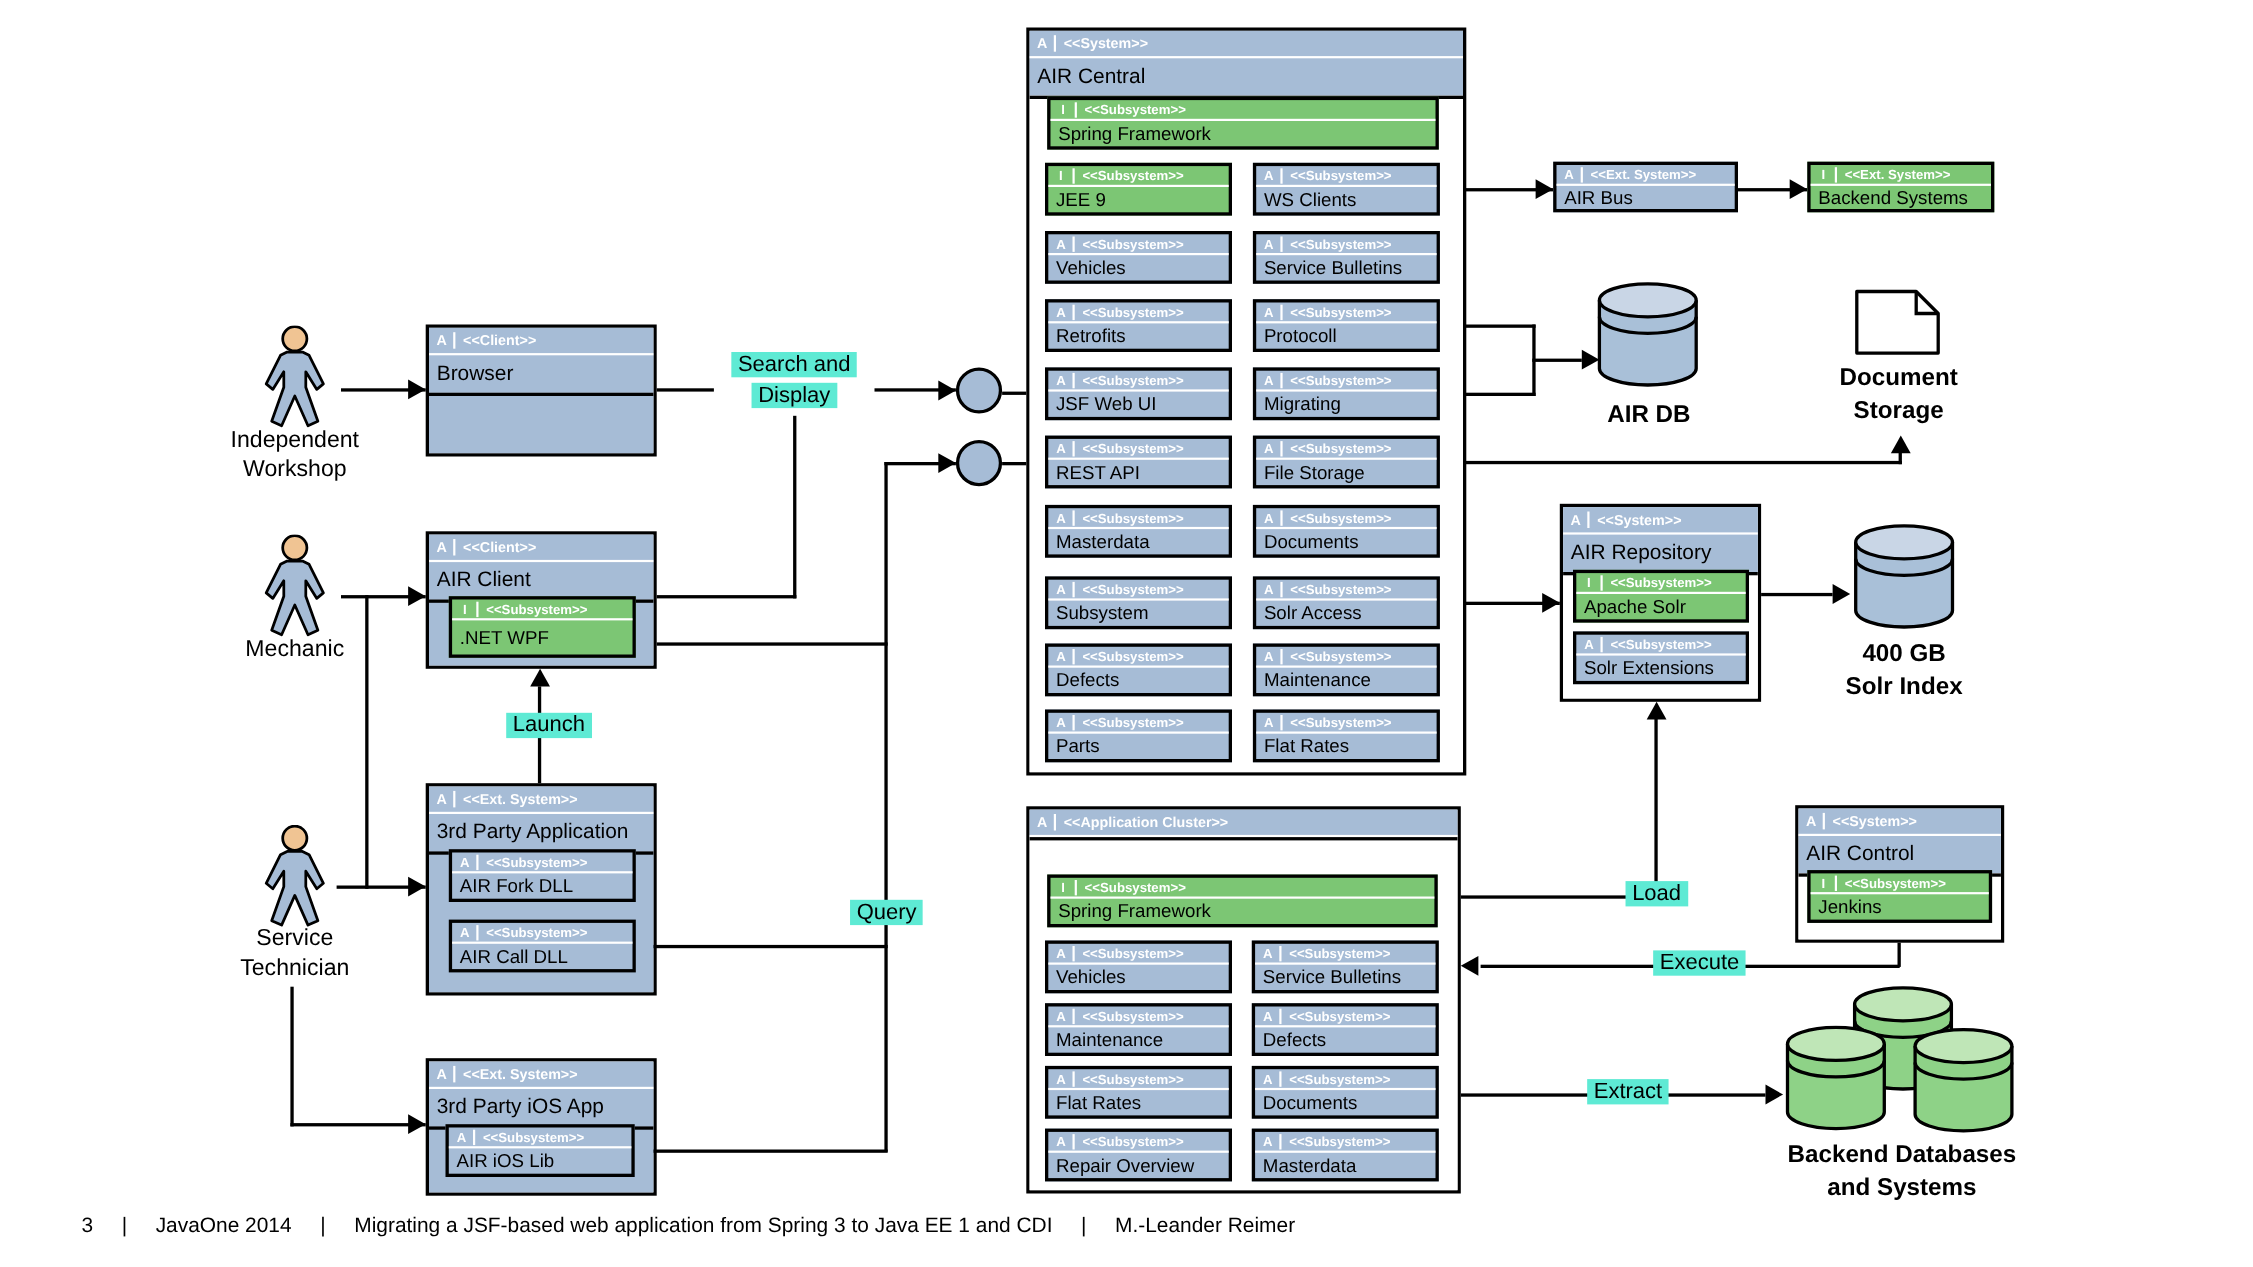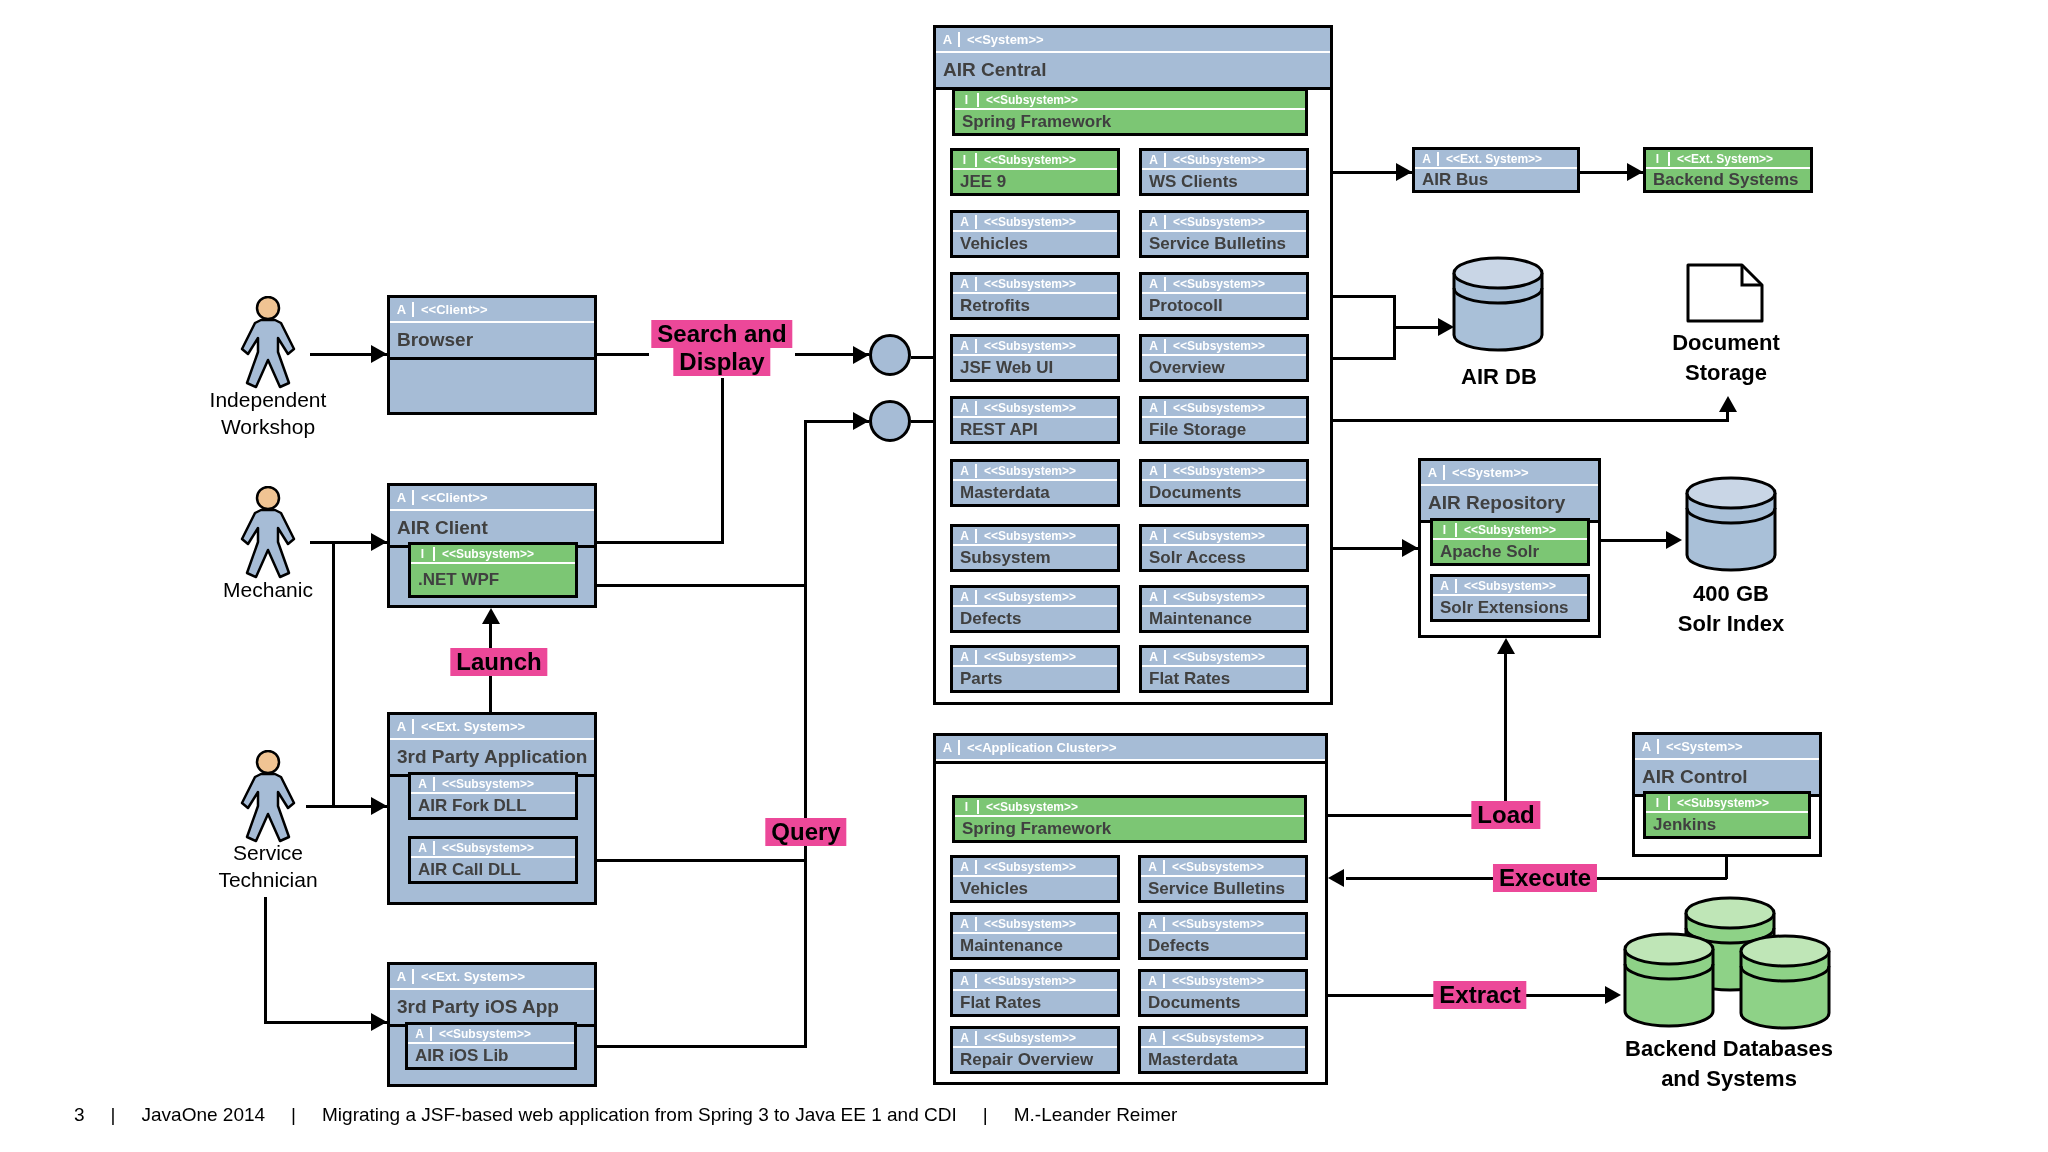--- a/index.html
+++ b/index.html
@@ -5,29 +5,29 @@
   html,body{margin:0;padding:0}
   #canvas{position:relative;width:2048px;height:1152px;background:#fff;
     font-family:"Liberation Sans",sans-serif;overflow:hidden;color:#000}
   .lh,.lv{position:absolute;background:#000}
   .lh{height:3px}.lv{width:3px}
   .b{background:#a6bcd6}.g{background:#7cc674}
   .sub{position:absolute;height:48px;border:3px solid #000;box-sizing:border-box;display:flex;flex-direction:column}
   .sr{display:flex;align-items:center;color:#fff;font-size:12px;font-weight:600;
       padding:1px 4px 1px 5px;border-bottom:2px solid #fff;height:19px;box-sizing:border-box;flex:0 0 auto}
   .lt{min-width:13px;text-align:center;padding-right:4px;border-right:2px solid #fff;margin-right:7px;font-weight:700}
-  .nm{flex:1;display:flex;align-items:center;padding-left:7px;font-size:17px;font-weight:700;color:#404040;line-height:1;white-space:nowrap}
+  .nm{flex:1;display:flex;align-items:center;padding-left:7px;font-size:17px;font-weight:400;color:#000000;line-height:1;white-space:nowrap}
   .cont{position:absolute;border:3px solid #000;box-sizing:border-box;display:flex;flex-direction:column}
   .cont>.hd{flex:0 0 auto}
   .hd .sr{height:25px;font-size:13px}
   .hd .nm{height:27px;font-size:19px;padding:3px 0 4px 7px}
   .cont>.bd{flex:1;border-top:3px solid #000}
   .wbd{background:#fff}.bbd{background:#a6bcd6}
   .port{position:absolute;width:42px;height:42px;border:3px solid #000;border-radius:50%;background:#a6bcd6;box-sizing:border-box}
-  .flab{position:absolute;transform:translateX(-50%);font-size:24px;font-weight:700;background:#ec4899;padding:0 6px;white-space:nowrap}
+  .flab{position:absolute;transform:translateX(-50%);font-size:20px;font-weight:400;background:#5eead4;padding:0 6px;white-space:nowrap}
   .slab{position:absolute;transform:translateX(-50%);font-size:22px;font-weight:700;white-space:nowrap}
   .alab{position:absolute;transform:translateX(-50%);font-size:21px;font-weight:400;white-space:nowrap}
   .ar{position:absolute;width:0;height:0;border-top:9px solid transparent;border-bottom:9px solid transparent;border-left:16px solid #000}
   .al{position:absolute;width:0;height:0;border-top:9px solid transparent;border-bottom:9px solid transparent;border-right:16px solid #000}
   .au{position:absolute;width:0;height:0;border-left:9px solid transparent;border-right:9px solid transparent;border-bottom:16px solid #000}
   .svgbox{position:absolute}
   .foot{position:absolute;left:74px;top:1104px;font-size:19px;display:flex;gap:26px;align-items:baseline;white-space:nowrap}
 </style>
 </head>
 <body>
@@ -259,21 +259,21 @@
         <span class="lt">A</span>
         <span>&lt;&lt;Subsystem&gt;&gt;</span>
       </div>
       <div class="nm">Protocoll</div>
     </div>
   <div class="sub b" style="left:1139px;top:334px;width:170px">
       <div class="sr">
         <span class="lt">A</span>
         <span>&lt;&lt;Subsystem&gt;&gt;</span>
       </div>
-      <div class="nm">Overview</div>
+      <div class="nm">Migrating</div>
     </div>
   <div class="sub b" style="left:1139px;top:396px;width:170px">
       <div class="sr">
         <span class="lt">A</span>
         <span>&lt;&lt;Subsystem&gt;&gt;</span>
       </div>
       <div class="nm">File Storage</div>
     </div>
   <div class="sub b" style="left:1139px;top:459px;width:170px">
       <div class="sr">

